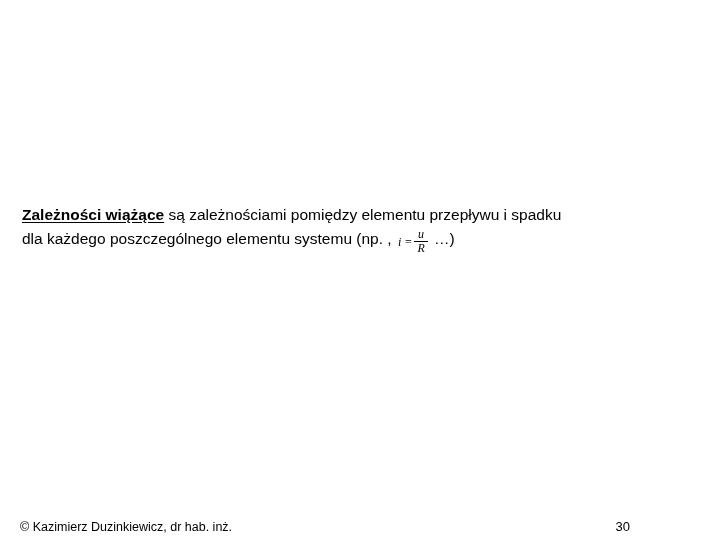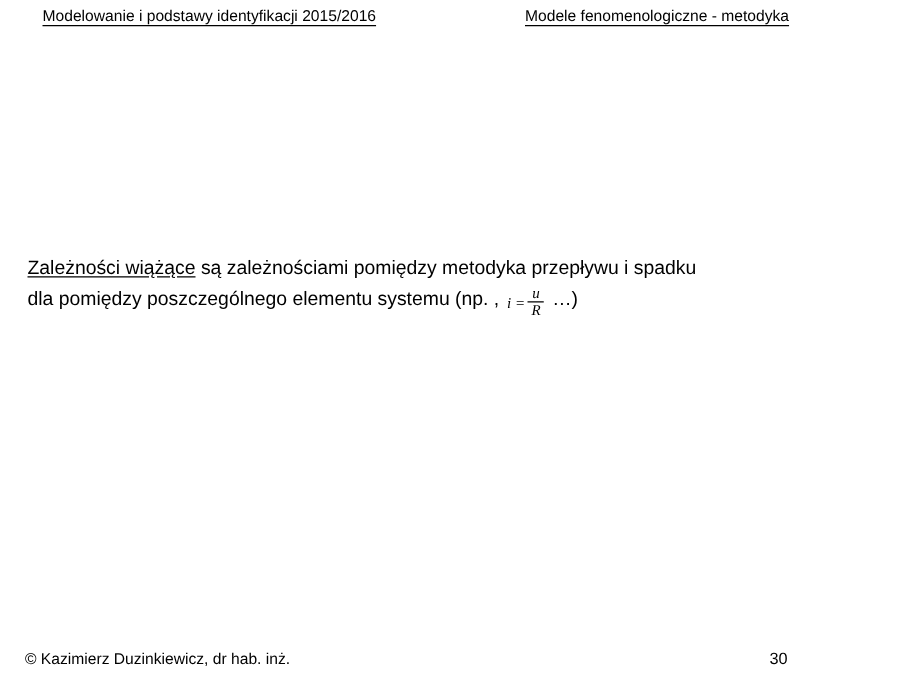--- a/index.html
+++ b/index.html
@@ -44,21 +44,21 @@
   .body-text {
     position: absolute;
     top: 205px;
     left: 22px;
     width: 680px;
     font-size: 15.5px;
     line-height: 1.35;
     color: #000;
   }
   .body-text .bold-ul {
-    font-weight: normal;
+    font-weight: bold;
     text-decoration: underline;
     text-underline-offset: 2px;
   }
   .formula {
     display: inline-block;
     vertical-align: middle;
     font-family: "Times New Roman", serif;
     font-size: 12px;
     font-style: italic;
     text-align: center;
@@ -115,28 +115,24 @@
     bottom: 0;
     font-size: 13px;
     color: #000;
   }
 </style>
 </head>
 <body>
 
 <div class="slide">
 
-  <div class="header">
-    <div class="header-left">Modelowanie i podstawy identyfikacji 2015/2016</div>
-    <div class="header-right">Modele fenomenologiczne - metodyka</div>
-  </div>
 
   <div class="body-text">
-    <span class="bold-ul">Zależności wiążące</span><span> są zależnościami pomiędzy metodyka przepływu i spadku</span><br>
-    <span>dla pomiędzy poszczególnego elementu systemu (np. , </span><span class="formula"><span class="eq-left">i =</span><span class="frac"><span class="num">u</span><span class="den">R</span></span></span><span>  …)</span>
+    <span class="bold-ul">Zależności wiążące</span><span> są zależnościami pomiędzy elementu przepływu i spadku</span><br>
+    <span>dla każdego poszczególnego elementu systemu (np. , </span><span class="formula"><span class="eq-left">i =</span><span class="frac"><span class="num">u</span><span class="den">R</span></span></span><span>  …)</span>
   </div>
 
   <div class="footer">
     <div class="footer-left">© Kazimierz Duzinkiewicz, dr hab. inż.</div>
     <div class="footer-right">30</div>
   </div>
 
 </div>
 
 </body></html>

